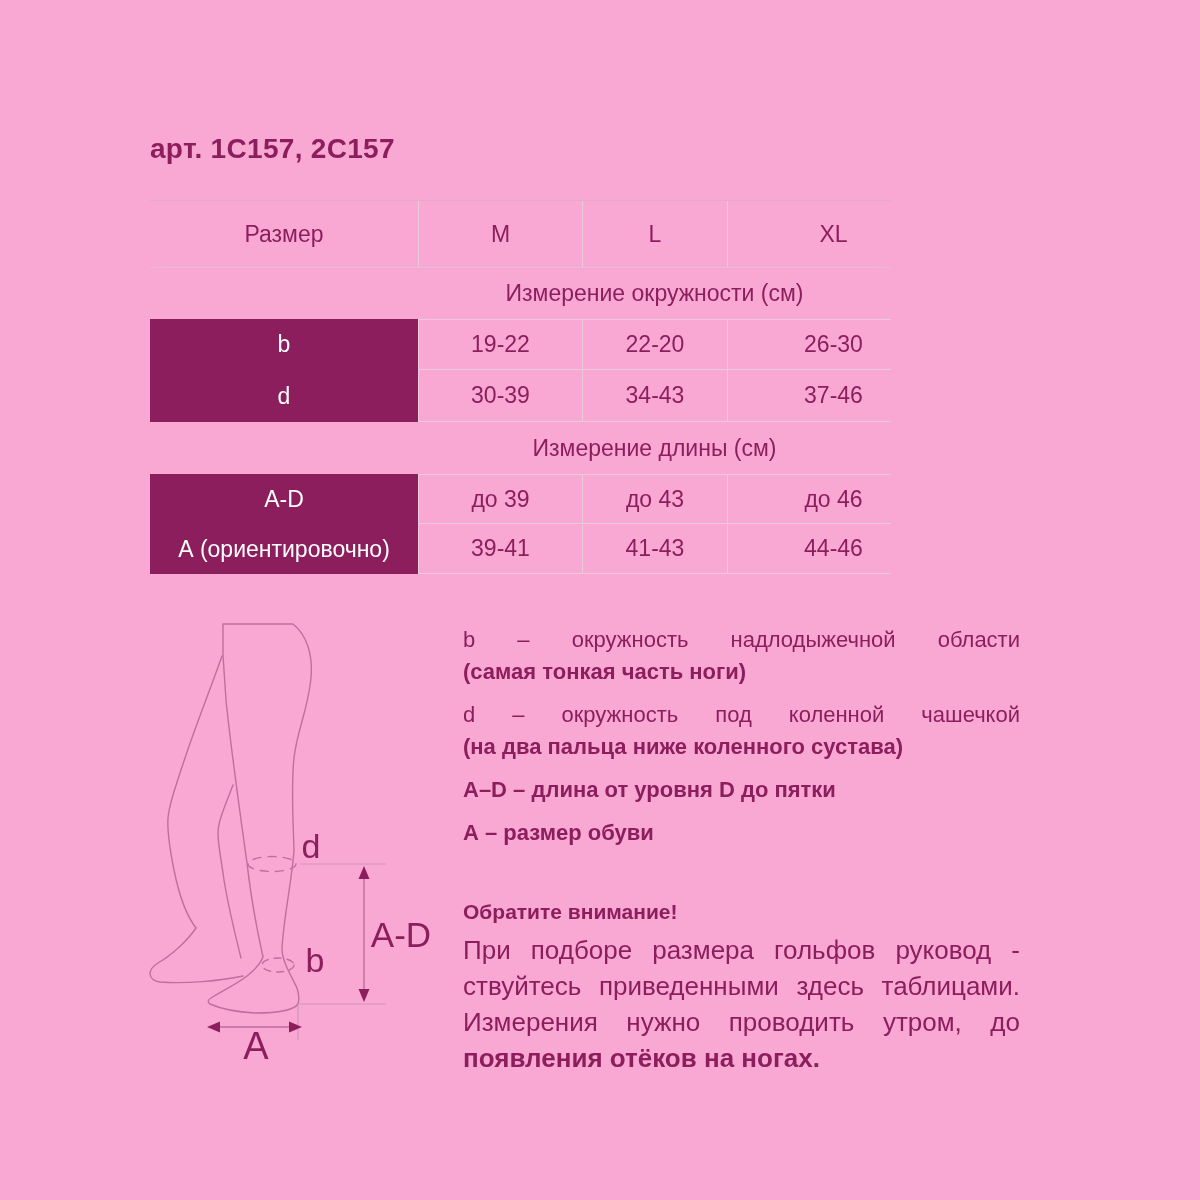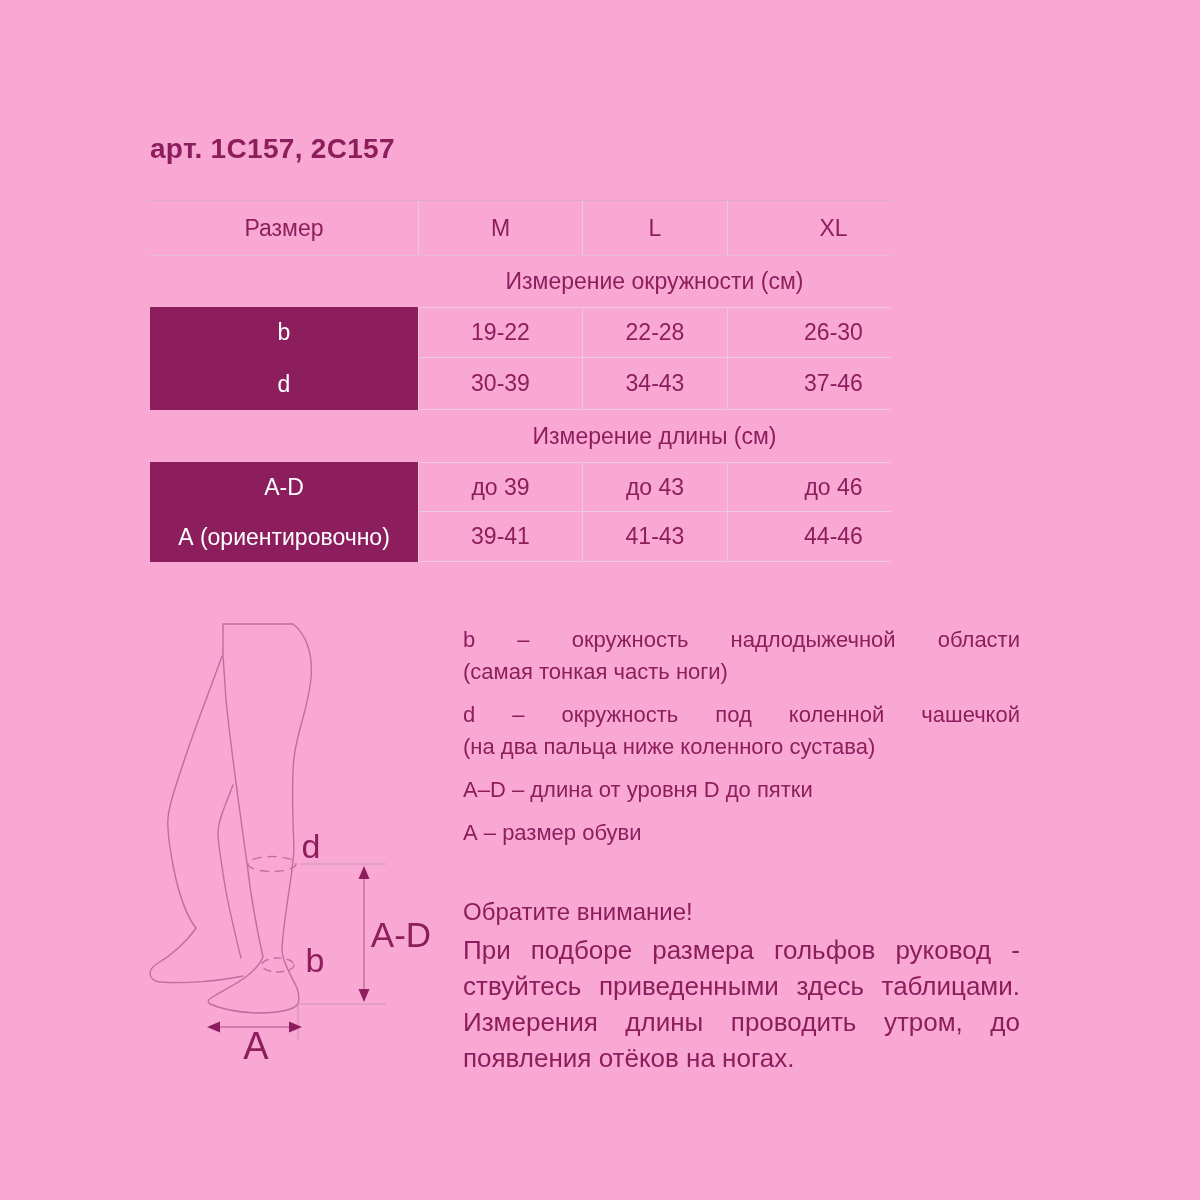--- a/index.html
+++ b/index.html
@@ -7,35 +7,35 @@
         font-family:"Liberation Sans",sans-serif;color:#8d1e5e;}
   *{box-sizing:border-box;}
 
   .title{position:absolute;left:150px;top:133px;font-size:28px;font-weight:bold;letter-spacing:.3px;}
 
   
   .sizetable{position:absolute;left:150px;top:200px;width:741px;font-size:23px;}
   .trow{display:flex;width:741px;}
   .c{display:flex;align-items:center;justify-content:center;}
   .c0{width:268px;}.c1{width:164px;}.c2{width:145px;}.c3{width:164px;padding-left:48px;}
-  .thead{height:56px;border-top:1.5px solid #dfacca;border-bottom:1.5px solid #e6bcd4;}
+  .thead{height:68px;border-top:1.5px solid #dfacca;border-bottom:1.5px solid #e6bcd4;}
   .thead .c1,.thead .c2,.thead .c3{border-left:1.5px solid #eccade;}
   .sec{height:51px;display:flex;align-items:center;justify-content:center;padding-left:268px;width:741px;}
   .drow .lab{background:#8d1e5e;color:#ffffff;}
   .vcell{border-left:1.5px solid #eccade;border-bottom:1.5px solid #eccade;}
   .rtop .vcell{border-top:1.5px solid #eccade;}
   .rb{height:51px;}.rd{height:52px;}.sec2{height:52px;}.rad{height:50px;}.ra{height:50px;}
 
   
   .legend{position:absolute;left:463px;top:624px;width:557px;font-size:22px;line-height:32px;}
   .legend .item{margin-bottom:11px;}
   .jl{text-align:justify;text-align-last:justify;}
-  .ll{text-align:left;text-align-last:left;}
+  .ll{text-align:left;text-align-last:left;font-weight:bold;}
   .note{position:absolute;left:463px;top:895px;width:557px;font-size:26px;line-height:36px;}
-  .note-head{font-weight:normal;font-size:24px;line-height:34px;margin-bottom:3px;}
+  .note-head{font-weight:bold;font-size:21px;line-height:34px;margin-bottom:3px;}
 
   
   .diagram{position:absolute;left:140px;top:600px;width:320px;height:480px;}
 </style>
 </head>
 <body>
 
 <div class="page">
 
   <div class="title">арт. 1С157, 2С157</div>
@@ -47,21 +47,21 @@
       <div class="c c1">M</div>
       <div class="c c2">L</div>
       <div class="c c3">XL</div>
     </div>
 
     <div class="sec">Измерение окружности (см)</div>
 
     <div class="trow drow rtop rb">
       <div class="c c0 lab">b</div>
       <div class="c c1 vcell">19-22</div>
-      <div class="c c2 vcell">22-28</div>
+      <div class="c c2 vcell">22-20</div>
       <div class="c c3 vcell">26-30</div>
     </div>
 
     <div class="trow drow rd">
       <div class="c c0 lab">d</div>
       <div class="c c1 vcell">30-39</div>
       <div class="c c2 vcell">34-43</div>
       <div class="c c3 vcell">37-46</div>
     </div>
 
@@ -165,17 +165,17 @@
     </div>
     <div class="item">
       <div class="ll">А – размер обуви</div>
     </div>
   </div>
 
   <div class="note">
     <div class="note-head">Обратите внимание!</div>
     <div class="jl">При подборе размера гольфов руковод -</div>
     <div class="jl">ствуйтесь приведенными здесь таблицами.</div>
-    <div class="jl">Измерения длины проводить утром, до</div>
+    <div class="jl">Измерения нужно проводить утром, до</div>
     <div class="ll">появления отёков на ногах.</div>
   </div>
 
 </div>
 
 </body></html>

